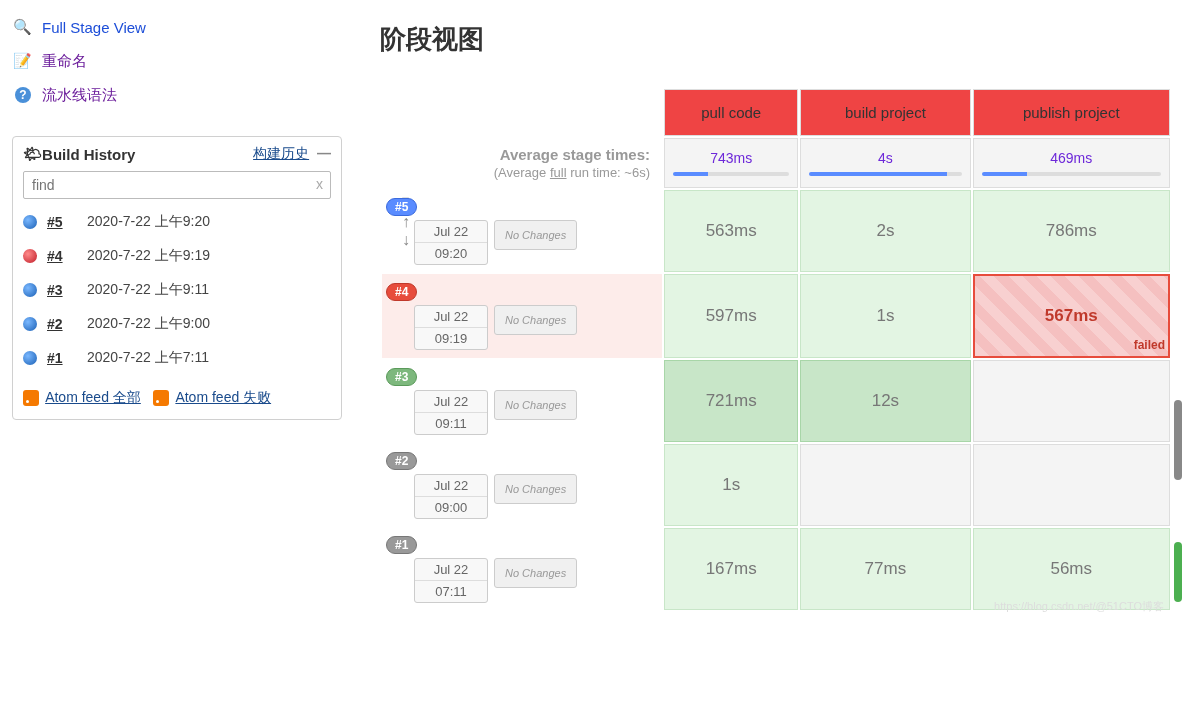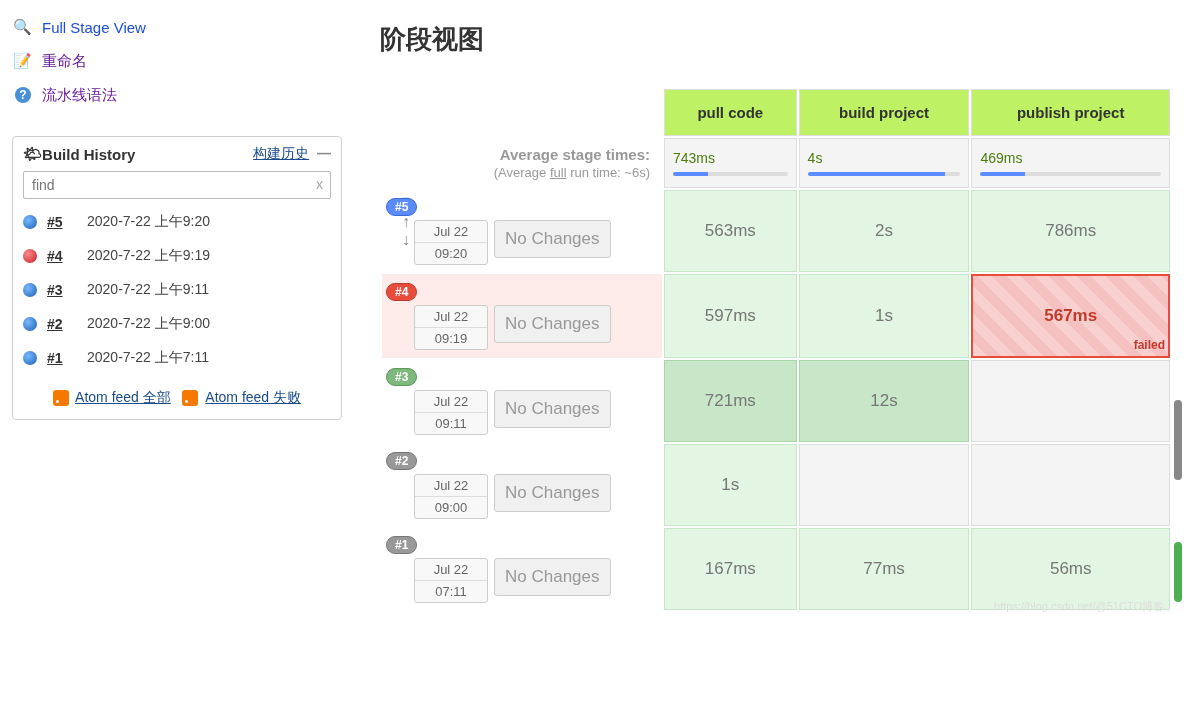--- a/index.html
+++ b/index.html
@@ -19,49 +19,49 @@
 .search-input { width: 100%; padding: 5px 24px 5px 8px; border: 1px solid #bbb; border-radius: 2px; font-size: 14px; color: #888; }
 .search-clear { position: absolute; right: 8px; top: 5px; color: #aaa; cursor: pointer; }
 .arrows { position: absolute; right: -30px; top: 195px; display: flex; flex-direction: column; color: #888; }
 .arrows span { font-size: 16px; line-height: 18px; cursor: pointer; }
 .build-row { display: flex; align-items: center; padding: 8px 0; font-size: 14px; }
 .status-ball { width: 14px; height: 14px; border-radius: 50%; margin-right: 10px; }
 .ball-blue { background: radial-gradient(circle at 35% 35%, #7ab8ff, #1a5fb4); }
 .ball-red { background: radial-gradient(circle at 35% 35%, #ff8a8a, #c01c28); }
 .build-num { font-weight: bold; text-decoration: underline; width: 40px; }
 .build-date { color: #444; }
-.feed-links { text-align: center; margin-top: 14px; font-size: 14px; }
+.feed-links { text-align: left; margin-top: 14px; font-size: 14px; }
 .feed-links a { color: #1a4b8c; text-decoration: underline; }
 .rss-icon { display: inline-block; width: 16px; height: 16px; background: #f57900; border-radius: 3px; vertical-align: middle; margin-right: 3px; position: relative; }
 .rss-icon::after { content: ""; position: absolute; left: 3px; bottom: 3px; width: 3px; height: 3px; background: #fff; border-radius: 50%; }
 
 .right-panel { flex: 1; padding: 10px 12px 10px 0; position: relative; }
 .stage-title { font-size: 26px; font-weight: bold; margin: 12px 0 30px 0; }
 .stage-table { width: 100%; border-collapse: separate; border-spacing: 2px; }
 .stage-table td, .stage-table th { vertical-align: middle; }
-.hdr-cell { background: #bef264; border: 1px solid #ddd; padding: 14px 8px; text-align: center; font-weight: bold; font-size: 15px; }
+.hdr-cell { background: #ef4444; border: 1px solid #ddd; padding: 14px 8px; text-align: center; font-weight: normal; font-size: 15px; }
 .avg-label { text-align: right; color: #999; font-style: normal; padding: 8px 12px; font-size: 15px; font-weight: bold; }
 .avg-label .sub { font-weight: normal; font-size: 13px; }
-.avg-cell { background: #f4f4f4; border: 1px solid #ddd; padding: 8px; color: #4d7c0f; position: relative; }
+.avg-cell { background: #f4f4f4; border: 1px solid #ddd; text-align: center; padding: 8px; color: #6d28d9; position: relative; }
 .avg-bar { height: 4px; background: linear-gradient(to right, #5a8cff 70%, #ddd 70%); margin-top: 6px; border-radius: 2px; }
 .avg-bar.b1 { background: linear-gradient(to right, #5a8cff 30%, #ddd 30%); }
 .avg-bar.b2 { background: linear-gradient(to right, #5a8cff 90%, #ddd 90%); }
 .avg-bar.b3 { background: linear-gradient(to right, #5a8cff 25%, #ddd 25%); }
 
 .run-label { padding: 6px 4px; width: 280px; }
 .run-label-inner { display: flex; align-items: flex-start; }
 .badge { display: inline-block; padding: 1px 8px; border-radius: 10px; color: #fff; font-size: 12px; font-weight: bold; margin-bottom: 4px; }
 .badge-blue { background: #5a8cff; border: 1px solid #3a6add; }
 .badge-red { background: #e74c3c; border: 1px solid #c0392b; }
 .badge-green { background: #7db87d; border: 1px solid #5a9a5a; }
 .badge-grey { background: #999; border: 1px solid #777; }
 .datetime-box { border: 1px solid #ccc; border-radius: 3px; background: #f8f8f8; text-align: center; font-size: 13px; color: #666; width: 74px; margin-left: 28px; }
 .datetime-box div { padding: 3px 0; }
 .datetime-box div:first-child { border-bottom: 1px solid #ddd; }
-.changes-box { border: 1px solid #ccc; border-radius: 3px; background: #f0f0f0; color: #999; text-align: center; font-size: 17px; padding: 8px 10px; margin-left: 6px; }
+.changes-box { border: 1px solid #ccc; border-radius: 3px; background: #f0f0f0; color: #999; text-align: center; font-size: 11px; padding: 8px 10px; margin-left: 6px; font-style: italic; }
 
 .stage-cell { text-align: center; font-size: 17px; color: #777; padding: 30px 8px; border: 1px solid #d8e8d8; position: relative; margin-top: 11px; }
 .sc-green { background: #e3f5e3; border-color: #c8e6c8; }
 .sc-green-dark { background: #c8e6c8; border-color: #a8d6a8; }
 .sc-empty { background: #f4f4f4; border-color: #ddd; }
 .sc-fail { background: repeating-linear-gradient(45deg, #f8d0d0, #f8d0d0 10px, #f5c0c0 10px, #f5c0c0 20px); border: 2px solid #e74c3c; color: #c0392b; font-weight: bold; }
 .sc-fail .fail-label { position: absolute; bottom: 4px; right: 3px; font-size: 12px; font-weight: bold; }
 .row-fail-bg .run-label { background: #fdecea; }
 
 .scroll-indicator { position: absolute; right: 2px; top: 400px; width: 8px; height: 80px; background: #888; border-radius: 4px; }

